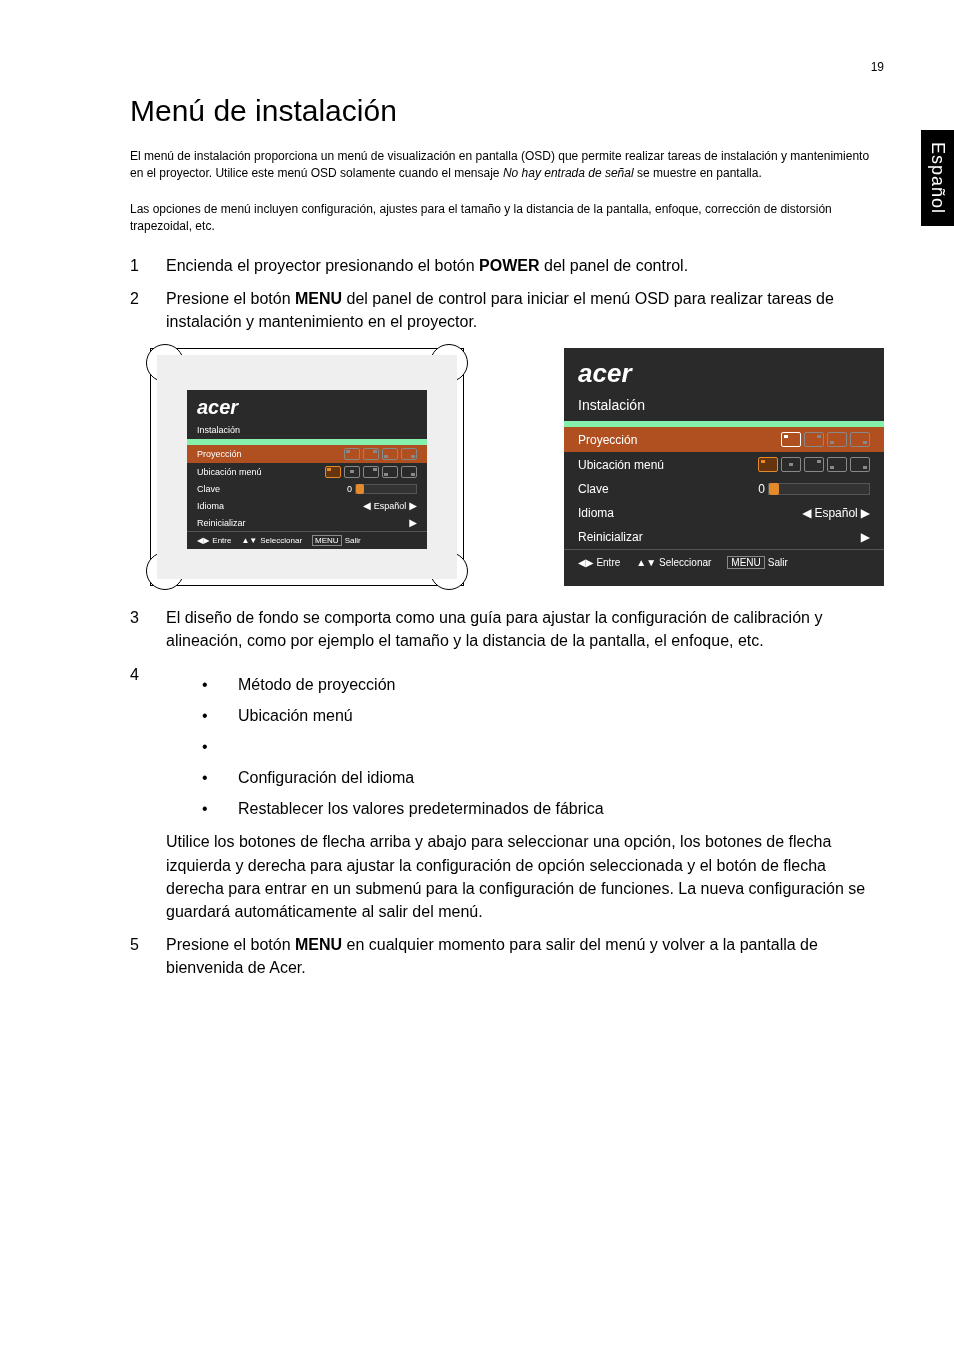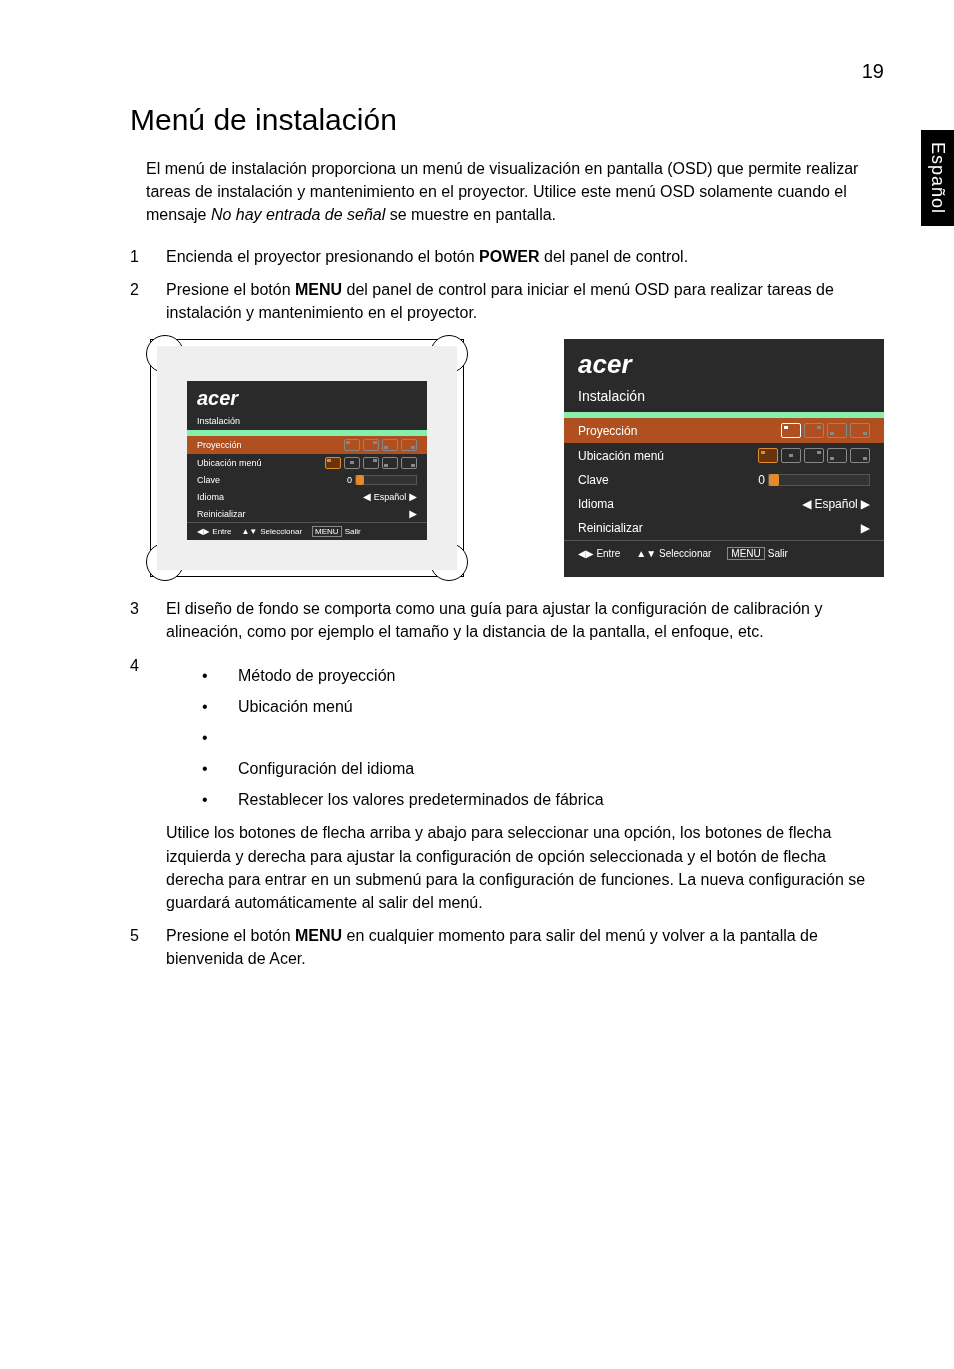--- a/index.html
+++ b/index.html
@@ -9,21 +9,21 @@
       background: #fff;
       width: 954px;
       position: relative;
     }
     .page {
       padding: 60px 70px 60px 130px;
       position: relative;
     }
     .page-number {
       text-align: right;
-      font-size: 20px;
+      font-size: 12px;
       color: #000;
       margin-bottom: 20px;
     }
     .side-tab {
       position: absolute;
       right: 0;
       top: 130px;
       background: #000;
       color: #fff;
       writing-mode: vertical-rl;
@@ -37,23 +37,23 @@
       margin: 10px 0 30px 0;
       color: #000;
     }
     h2 {
       font-size: 30px;
       font-weight: normal;
       margin: 10px 0 20px 0;
       color: #000;
     }
     p {
-      font-size: 16px;
+      font-size: 12px;
       line-height: 1.45;
-      margin: 10px 0 18px 16px;
+      margin: 10px 0 18px 0;
       color: #000;
     }
     .italic {
       font-style: italic;
     }
     .bold {
       font-weight: bold;
     }
     .numbered-list {
       font-size: 16px;
@@ -245,20 +245,21 @@
 <div class="page">
   <div class="page-number">19</div>
   <div class="side-tab">Español</div>
 
   <h2>Menú de instalación</h2>
 
   <p>
     <span>El menú de instalación proporciona un menú de visualización en pantalla (OSD) que permite realizar tareas de instalación y mantenimiento en el proyector. Utilice este menú OSD solamente cuando el mensaje </span><span class="italic">No hay entrada de señal</span><span> se muestre en pantalla.</span>
   </p>
 
+  <p>Las opciones de menú incluyen configuración, ajustes para el tamaño y la distancia de la pantalla, enfoque, corrección de distorsión trapezoidal, etc.</p>
 
   <div class="numbered-list">
     <div class="numbered-item">
       <div class="num">1</div>
       <div class="content">
         <span>Encienda el proyector presionando el botón </span><span class="bold">POWER</span><span> del panel de control.</span>
       </div>
     </div>
 
     <div class="numbered-item">

